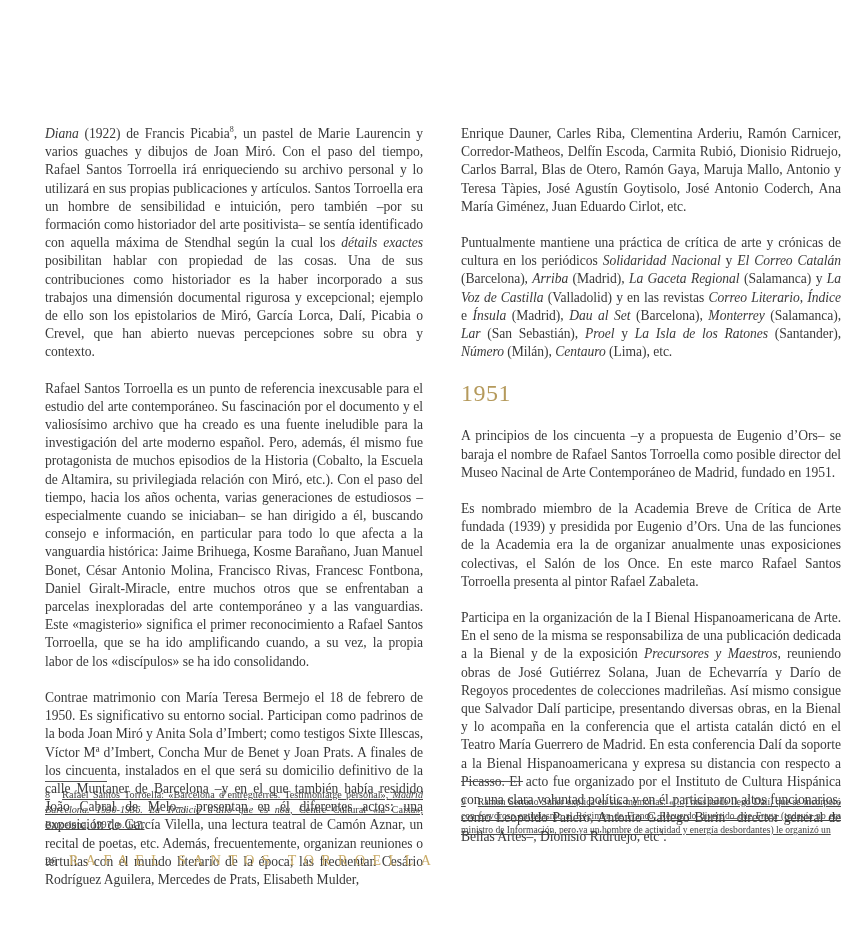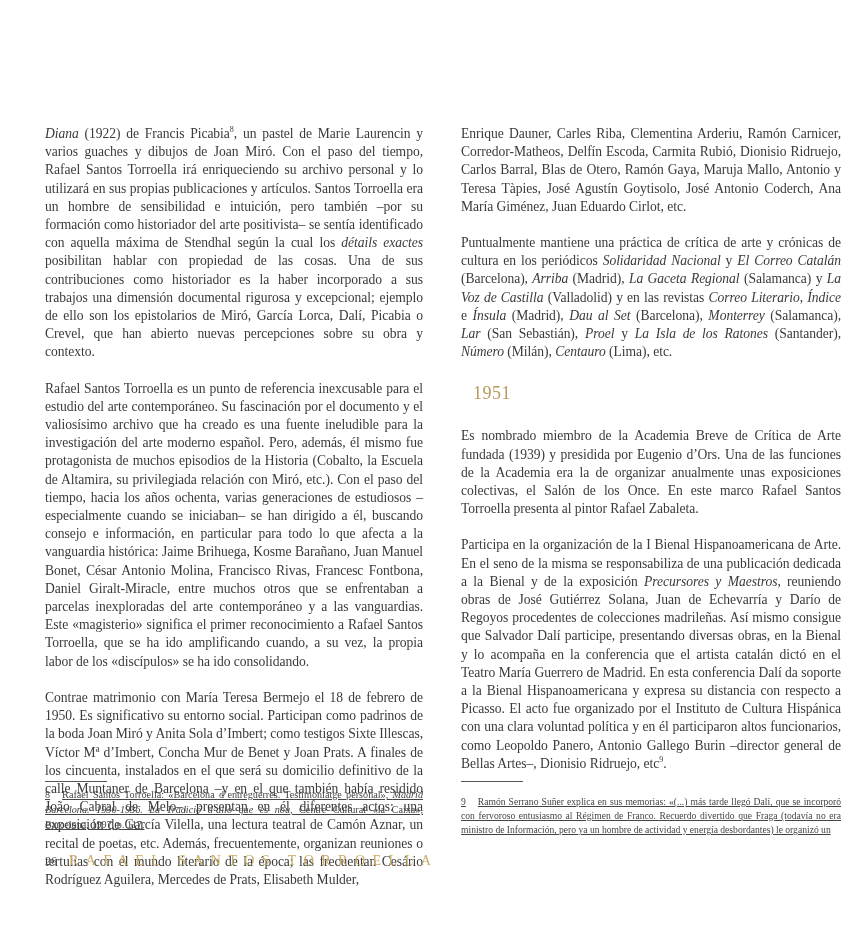--- a/index.html
+++ b/index.html
@@ -10,21 +10,21 @@
   .col { position: absolute; top: 125px; }
   .col-left { left: 45px; width: 378px; }
   .col-right { left: 461px; width: 380px; }
   p.body {
     margin: 0 0 18px 0; font-size: 13.6px; line-height: 18.2px; text-align: justify;
     hyphens: manual; letter-spacing: -0.05px;
   }
   p.body i { font-style: italic; }
   sup { font-size: 8px; line-height: 0; vertical-align: super; }
   .year {
-    font-size: 18px; color: #b59a5c; margin: 10px 0 20px 12px; line-height: 28px; letter-spacing: 0.5px;
+    font-size: 24px; color: #b59a5c; margin: 10px 0 20px 0; line-height: 28px; letter-spacing: 0.5px;
   }
   .fn-rule { position: absolute; width: 62px; height: 0; border-top: 1px solid #555; }
   .footnote {
     position: absolute; font-size: 10.2px; line-height: 15px; text-align: justify; color: #444; text-decoration: underline;
   }
   .footnote .num { margin-right: 12px; }
   .folio { position: absolute; left: 45px; top: 853px; font-size: 12px; color: #555; white-space: nowrap; }
   .folio .runner { color: #c9ab66; letter-spacing: 7.5px; margin-left: 12px; font-size: 14px; }
 </style>
 </head>
@@ -38,20 +38,21 @@
 
 <div class="fn-rule" style="left:45px; top:781px;"></div>
 <div class="footnote" style="left:45px; top:787px; width:378px;">
   <span class="num">8</span><span><span>Rafael Santos Torroella: «Barcelona d’entreguerres. Testimoniatge personal», </span><i>Madrid Barcelona. 1930-1936. La Tradició d’allò que es nou</i><span>, Centre Cultural «la Caixa», Barcelona, 1997, p. 117.</span></span>
 </div>
 
 <div class="col col-right">
   <p class="body"><span>Enrique Dauner, Carles Riba, Clementina Arderiu, Ramón Carnicer, Corredor-Matheos, Delfín Escoda, Carmita Rubió, Dionisio Ridruejo, Carlos Barral, Blas de Otero, Ramón Gaya, Maruja Mallo, Antonio y Teresa Tàpies, José Agustín Goytisolo, José Antonio Coderch, Ana María Giménez, Juan Eduardo Cirlot, etc.</span></p>
   <p class="body"><span>Puntualmente mantiene una práctica de crítica de arte y crónicas de cultura en los periódicos </span><i>Solidaridad Nacional</i><span> y </span><i>El Correo Catalán</i><span> (Barcelona), </span><i>Arriba</i><span> (Madrid), </span><i>La Gaceta Regional</i><span> (Salamanca) y </span><i>La Voz de Castilla</i><span> (Valladolid) y en las revistas </span><i>Correo Literario</i><span>, </span><i>Índice</i><span> e </span><i>Ínsula</i><span> (Madrid), </span><i>Dau al Set</i><span> (Barcelona), </span><i>Monterrey</i><span> (Salamanca), </span><i>Lar</i><span> (San Sebastián), </span><i>Proel</i><span> y </span><i>La Isla de los Ratones</i><span> (Santander), </span><i>Número</i><span> (Milán), </span><i>Centauro</i><span> (Lima), etc.</span></p>
   <div class="year">1951</div>
+  <p class="body"><span>A principios de los cincuenta –y a propuesta de Eugenio d’Ors– se baraja el nombre de Rafael Santos Torroella como posible director del Museo Nacinal de Arte Contemporáneo de Madrid, fundado en 1951.</span></p>
   <p class="body"><span>Es nombrado miembro de la Academia Breve de Crítica de Arte fundada (1939) y presidida por Eugenio d’Ors. Una de las funciones de la Academia era la de organizar anualmente unas exposiciones colectivas, el Salón de los Once. En este marco Rafael Santos Torroella presenta al pintor Rafael Zabaleta.</span></p>
   <p class="body"><span>Participa en la organización de la I Bienal Hispanoamericana de Arte. En el seno de la misma se responsabiliza de una publicación dedicada a la Bienal y de la exposición </span><i>Precursores y Maestros</i><span>, reuniendo obras de José Gutiérrez Solana, Juan de Echevarría y Darío de Regoyos procedentes de colecciones madrileñas. Así mismo consigue que Salvador Dalí participe, presentando diversas obras, en la Bienal y lo acompaña en la conferencia que el artista catalán dictó en el Teatro María Guerrero de Madrid. En esta conferencia Dalí da soporte a la Bienal Hispanoamericana y expresa su distancia con respecto a Picasso. El acto fue organizado por el Instituto de Cultura Hispánica con una clara voluntad política y en él participaron altos funcionarios, como Leopoldo Panero, Antonio Gallego Burin –director general de Bellas Artes–, Dionisio Ridruejo, etc</span><sup>9</sup><span>.</span></p>
 </div>
 
 <div class="fn-rule" style="left:461px; top:781px;"></div>
 <div class="footnote" style="left:461px; top:787px; width:380px; font-size:9.6px; line-height:14px;margin-top:8px;">
   <span class="num">9</span><span><span>Ramón Serrano Suñer explica en sus memorias: «(...) más tarde llegó Dalí, que se incorporó con fervoroso entusiasmo al Régimen de Franco. Recuerdo divertido que Fraga (todavía no era ministro de Información, pero ya un hombre de actividad y energía desbordantes) le organizó un</span></span>
 </div>
 
 <div class="folio">

